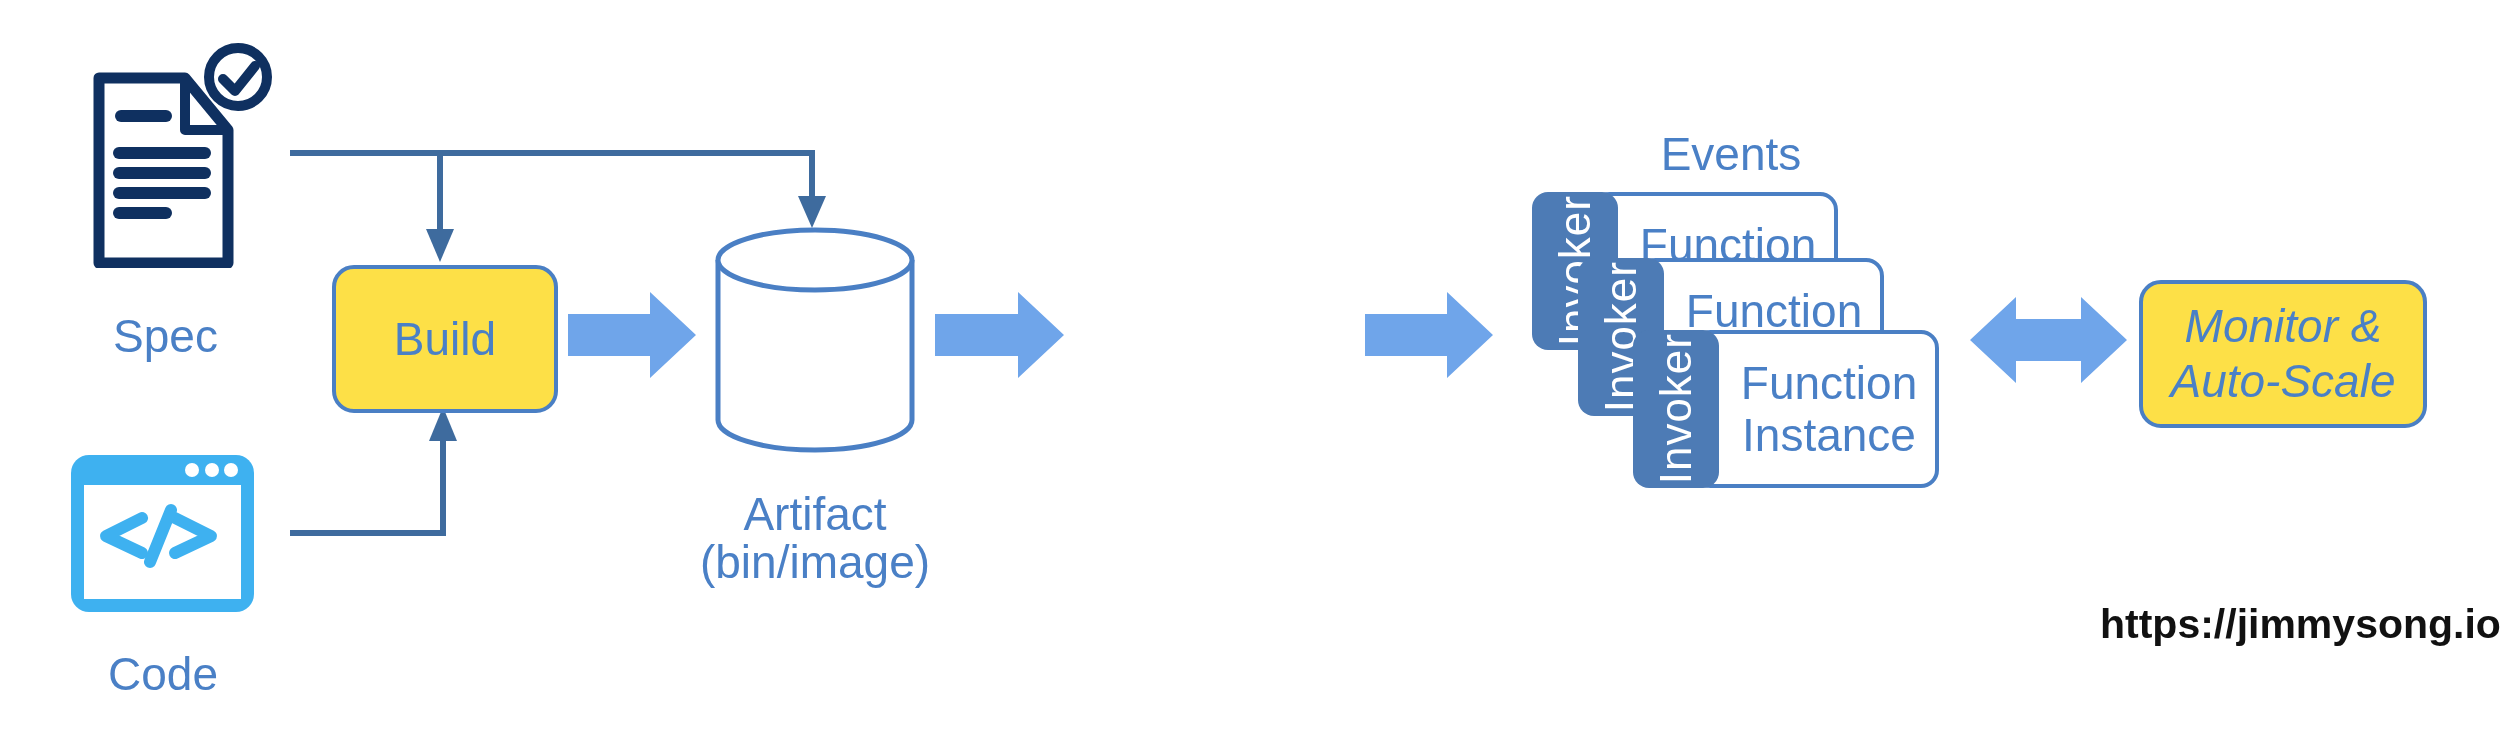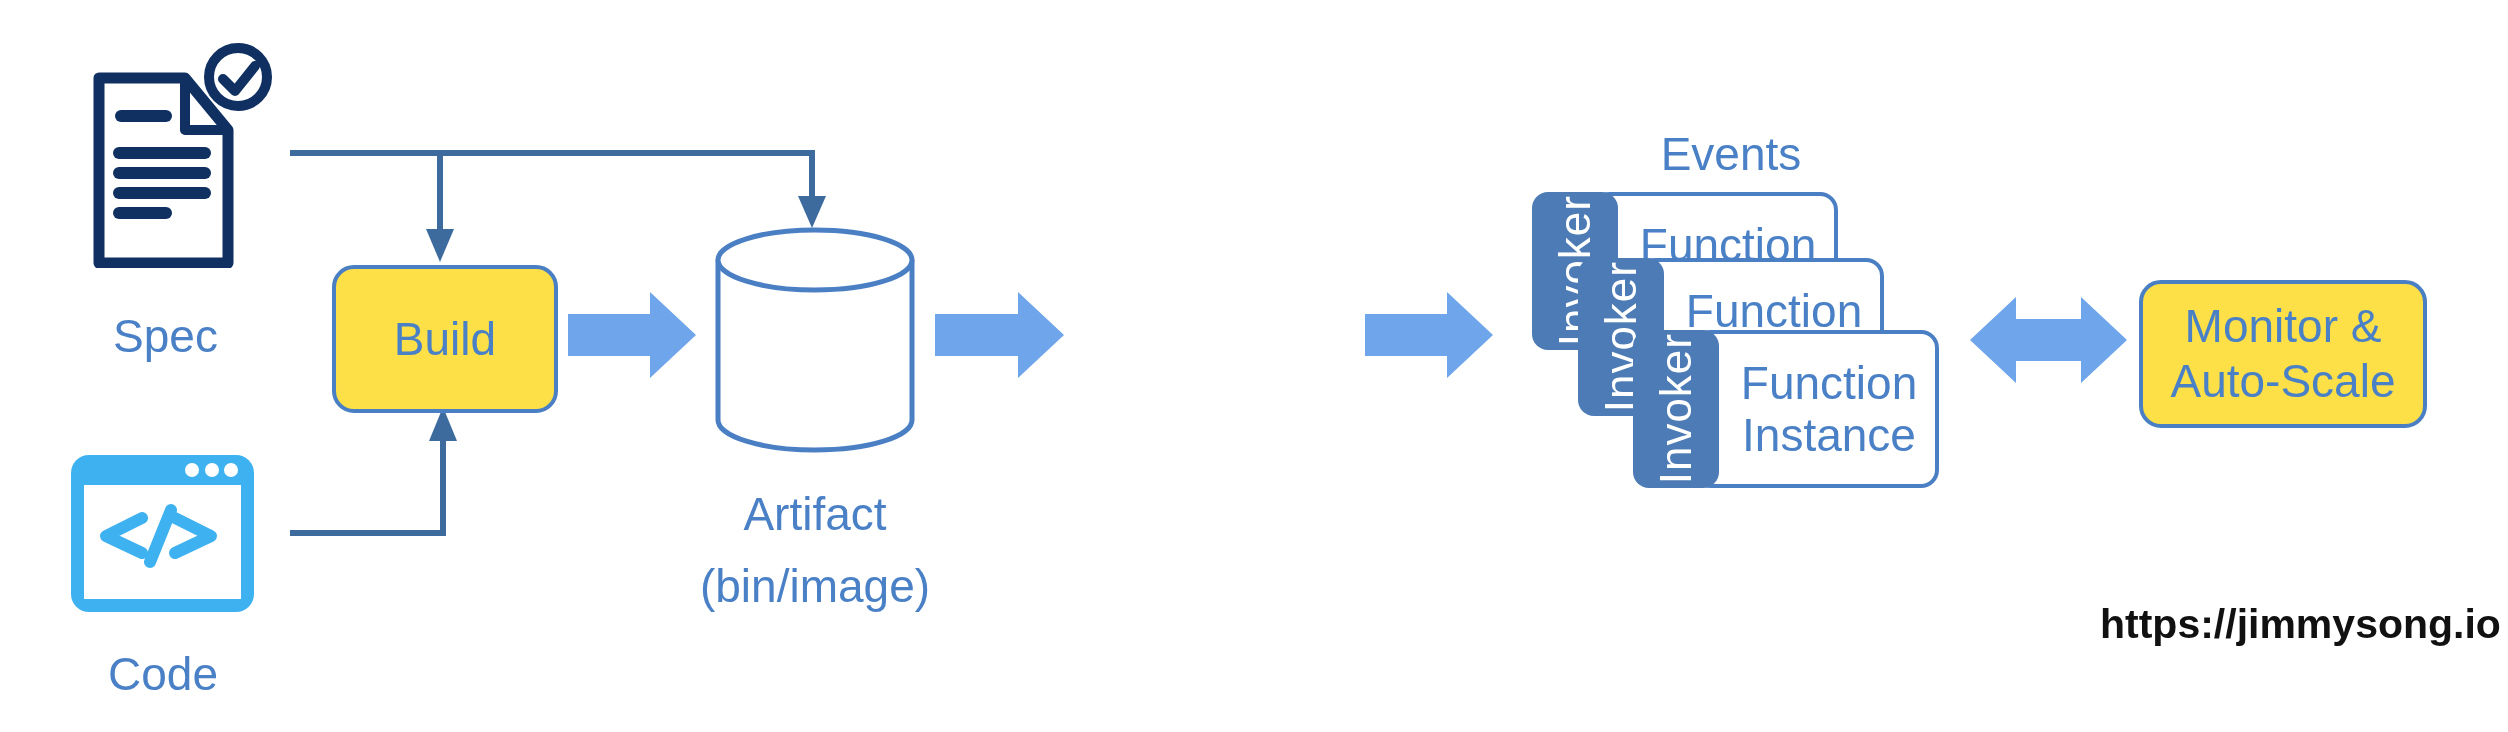--- a/index.html
+++ b/index.html
@@ -113,21 +113,21 @@
     </g>
   </svg>
   <div class="dlabel" style="left:58px;top:650px;width:210px;">Code</div>
 
   <div class="node-box" style="left:332px;top:265px;width:218px;height:140px;">
     <span>Build</span>
   </div>
 
   <div class="dlabel" style="left:665px;top:490px;width:300px;">
     <span style="display:block;">Artifact</span>
-    <span style="display:block;margin-top:24px;">(bin/image)</span>
+    <span style="display:block;">(bin/image)</span>
   </div>
 
 
   <div class="dlabel" style="left:1591px;top:130px;width:280px;">Events</div>
 
   <div class="stack">
     <div class="fcard" style="left:0;top:0;">
       <div class="fcard-panel"></div>
       <div class="fcard-text">
         <span>Function</span>
@@ -152,21 +152,21 @@
       <div class="fcard-text">
         <span>Function</span>
         <span>Instance</span>
       </div>
       <div class="fcard-tab">
         <span>Invoker</span>
       </div>
     </div>
   </div>
 
-  <div class="node-box" style="left:2139px;top:280px;width:280px;height:140px;">
+  <div class="node-box" style="left:2139px;top:280px;width:280px;height:140px;font-style:italic;">
     <span>
       <span style="display:block;">Monitor &amp;</span>
       <span style="display:block;">Auto-Scale</span>
     </span>
   </div>
 
   <div class="footer-url">https://jimmysong.io</div>
 
 </div>
 

